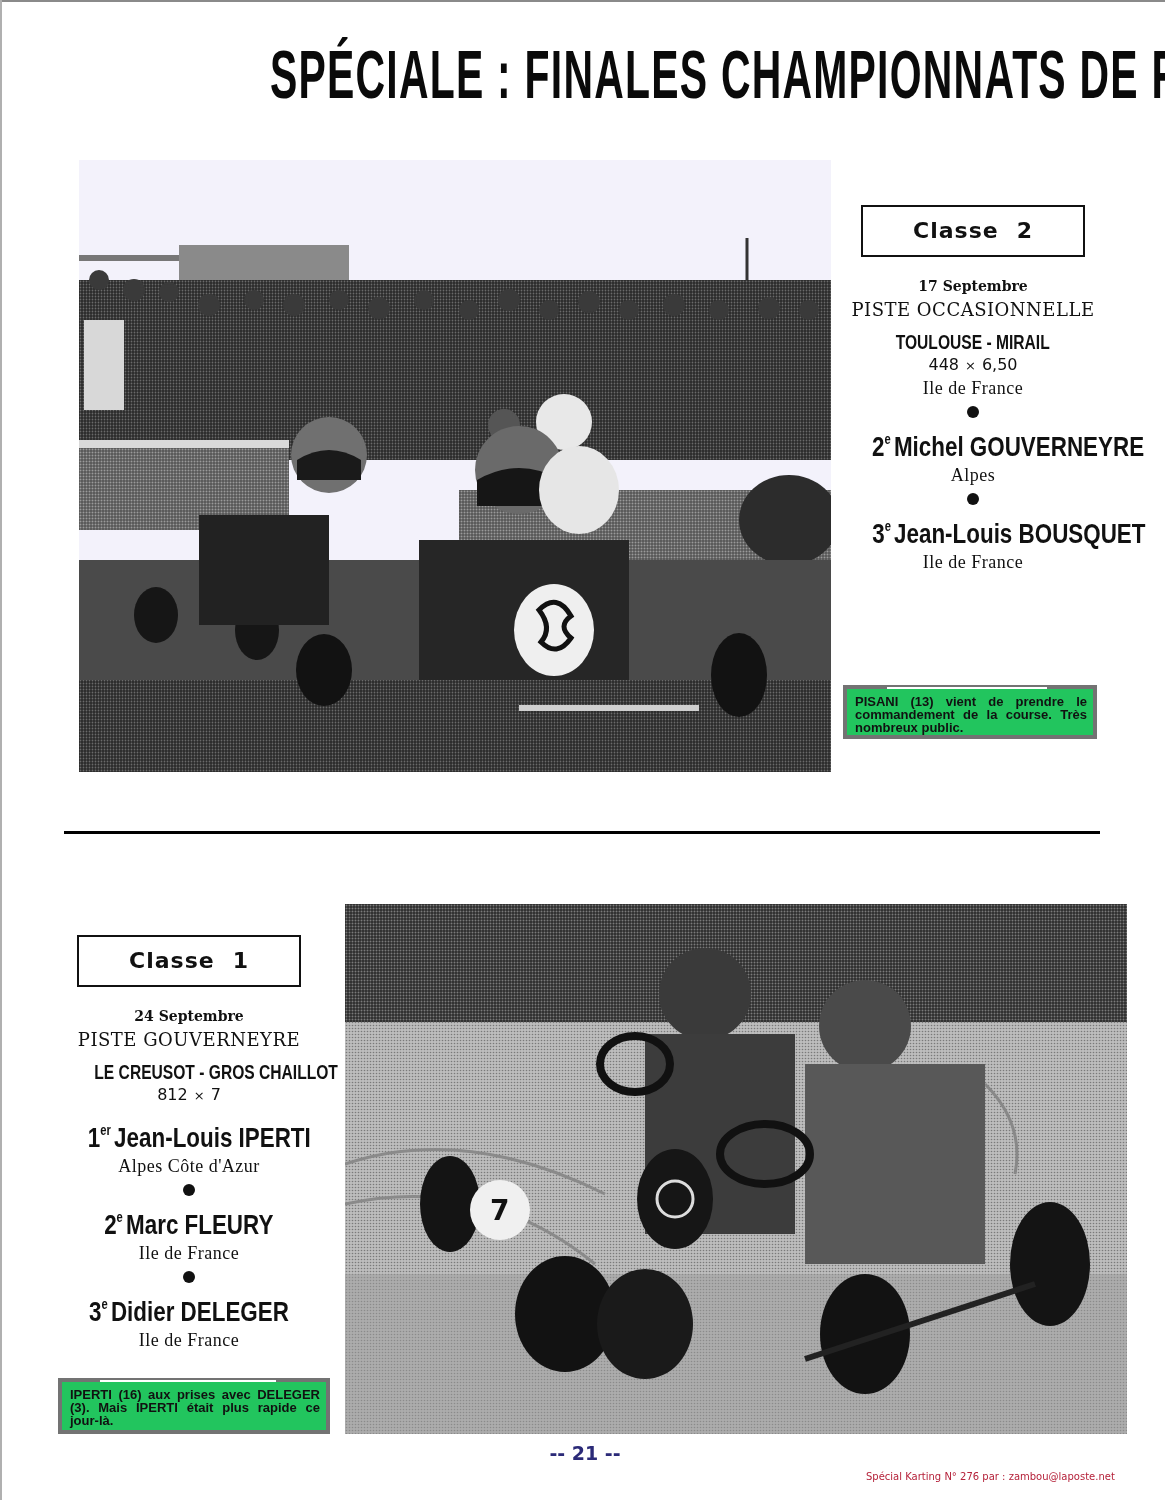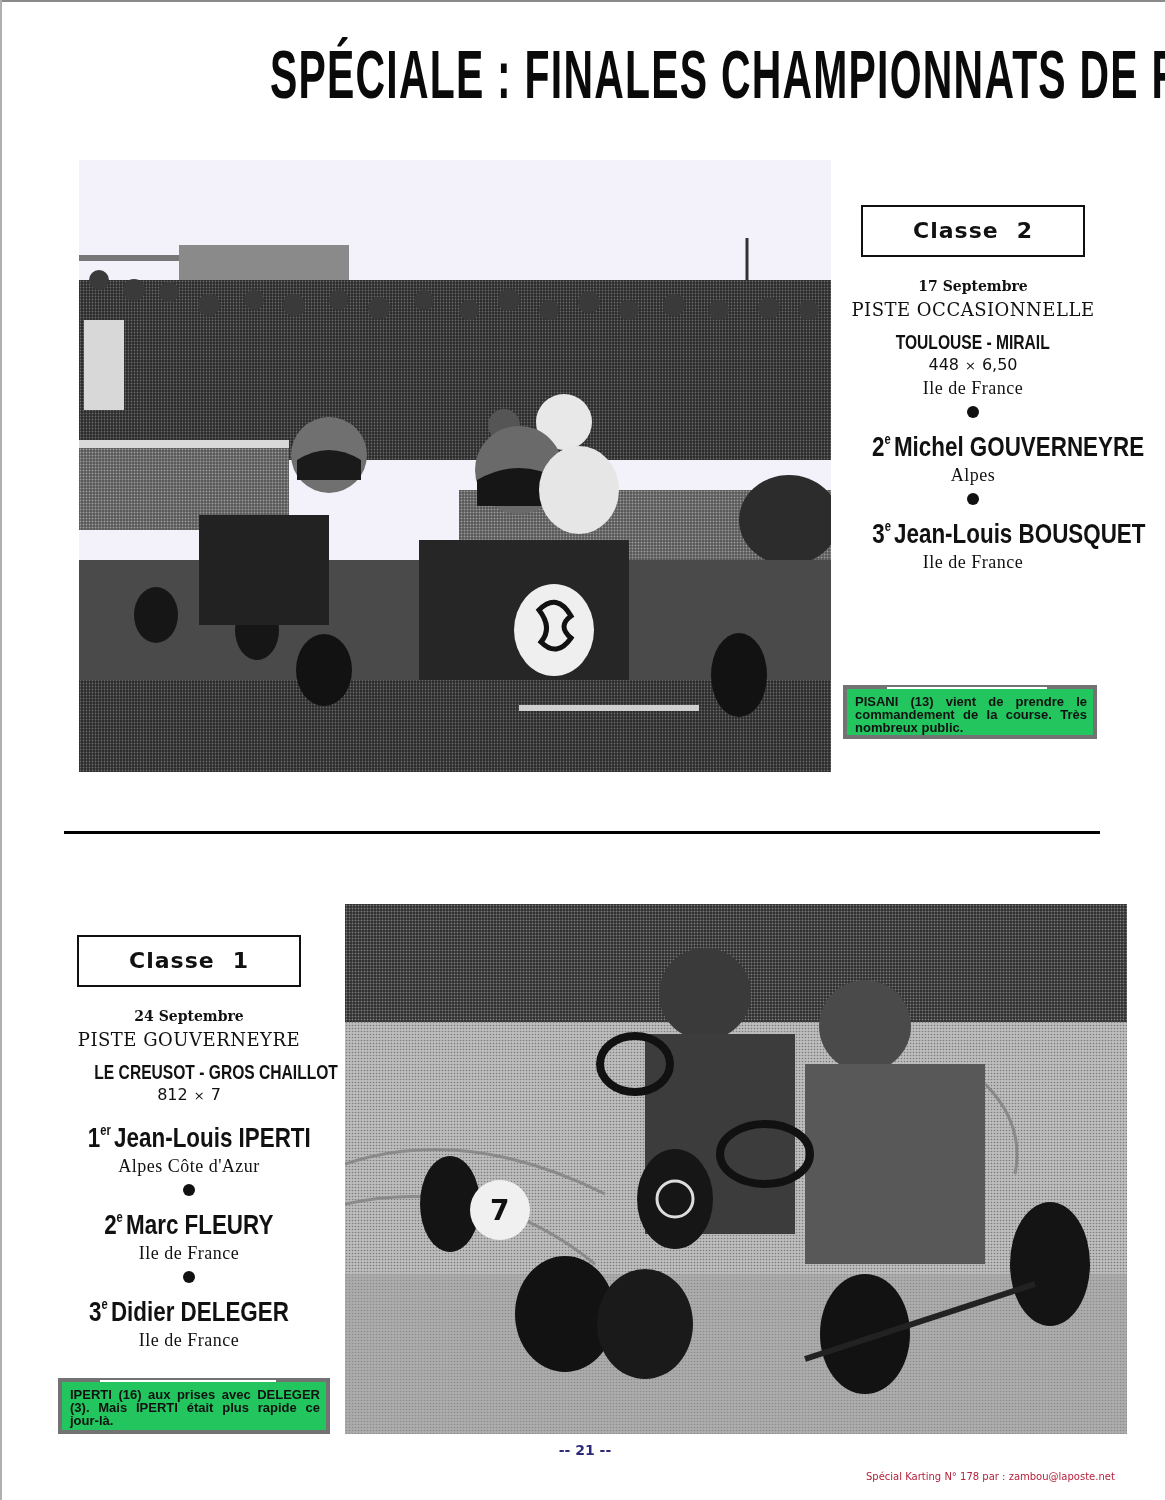--- a/index.html
+++ b/index.html
@@ -65,21 +65,21 @@
   .caption::before { left: 30px; width: 150px; }
   .caption-1 { left: 843px; top: 685px; width: 254px; height: 54px; }
   .caption-1::before { left: 40px; width: 160px; }
   .caption-2 { left: 58px; top: 1378px; width: 272px; height: 56px; }
   .caption-2::before { left: 38px; width: 176px; }
 
   .rule { position: absolute; left: 64px; top: 831px; width: 1036px; height: 3px; background: #000; }
 
   .page-num {
     position: absolute; left: 540px; top: 1442px; width: 90px; text-align: center;
-    font-family: "DejaVu Sans", sans-serif; font-weight: bold; font-size: 14px; color: #2b2a78;
+    font-family: "DejaVu Sans", sans-serif; font-weight: bold; font-size: 19px; color: #2b2a78;
   }
   .credit {
     position: absolute; left: 866px; top: 1471px; width: 300px;
     font-family: "DejaVu Sans", sans-serif; font-size: 10px; color: #b5223a; white-space: nowrap;
   }
 </style>
 </head>
 <body>
 
 <div class="frame-top"></div>
@@ -234,13 +234,13 @@
     <ellipse cx="300" cy="420" rx="48" ry="55" fill="#1a1a1a"></ellipse>
     <ellipse cx="520" cy="430" rx="45" ry="60" fill="#121212"></ellipse>
     <ellipse cx="705" cy="360" rx="40" ry="62" fill="#141414"></ellipse>
     <line x1="460" y1="455" x2="690" y2="380" stroke="#222" stroke-width="6"></line>
   </svg>
 </div>
 
 <div class="caption caption-2">IPERTI (16) aux prises avec DELEGER (3). Mais IPERTI était plus rapide ce jour-là.</div>
 
 <div class="page-num">-- 21 --</div>
-<div class="credit">Spécial Karting N° 178 par :  zambou@laposte.net</div>
+<div class="credit">Spécial Karting N° 276 par :  zambou@laposte.net</div>
 
 </body></html>

